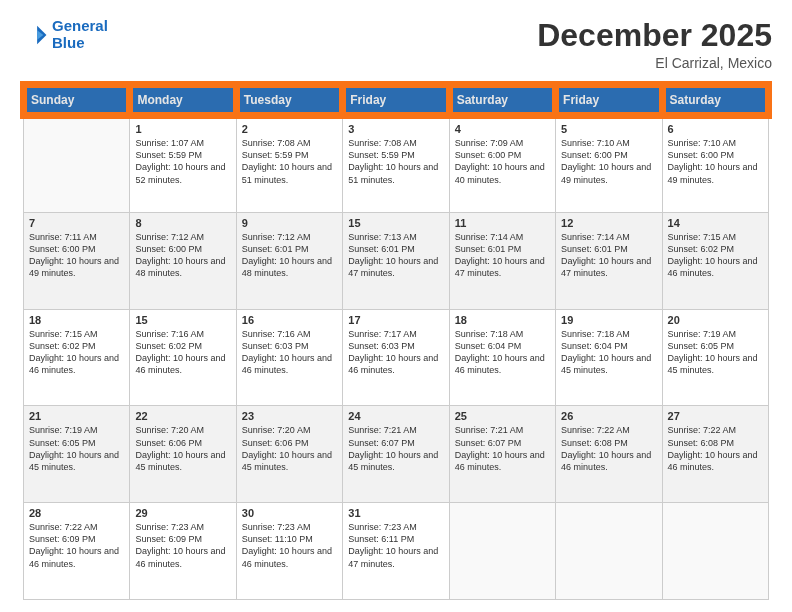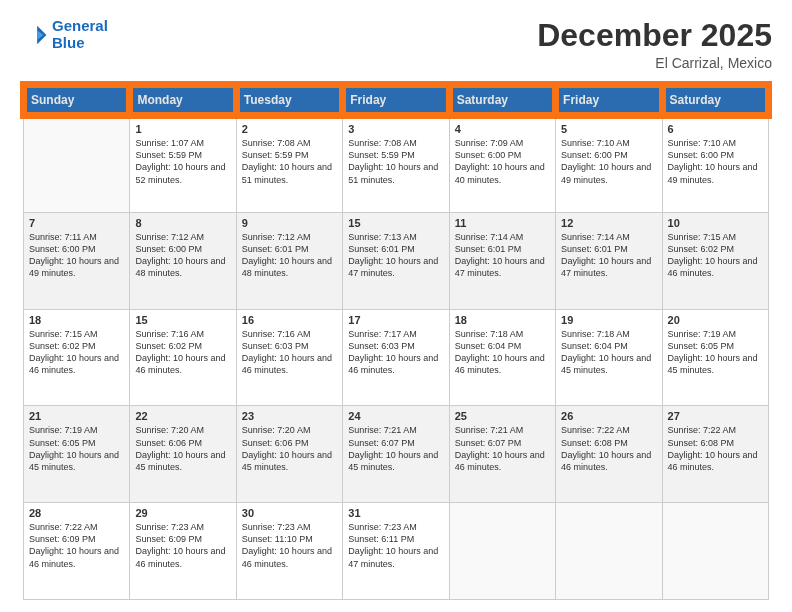--- a/index.html
+++ b/index.html
@@ -200,21 +200,21 @@
           <span class="cell-text">Sunset: 6:01 PM</span><br>
           <span class="cell-text">Daylight: 10 hours and 47 minutes.</span>
         </td>
           <td>
           <span class="day-num">12</span>
           <span class="cell-text">Sunrise: 7:14 AM</span><br>
           <span class="cell-text">Sunset: 6:01 PM</span><br>
           <span class="cell-text">Daylight: 10 hours and 47 minutes.</span>
         </td>
           <td>
-          <span class="day-num">10</span>
+          <span class="day-num">14</span>
           <span class="cell-text">Sunrise: 7:15 AM</span><br>
           <span class="cell-text">Sunset: 6:02 PM</span><br>
           <span class="cell-text">Daylight: 10 hours and 46 minutes.</span>
         </td>
         </tr>
         <tr>
           <td>
           <span class="day-num">18</span>
           <span class="cell-text">Sunrise: 7:15 AM</span><br>
           <span class="cell-text">Sunset: 6:02 PM</span><br>

